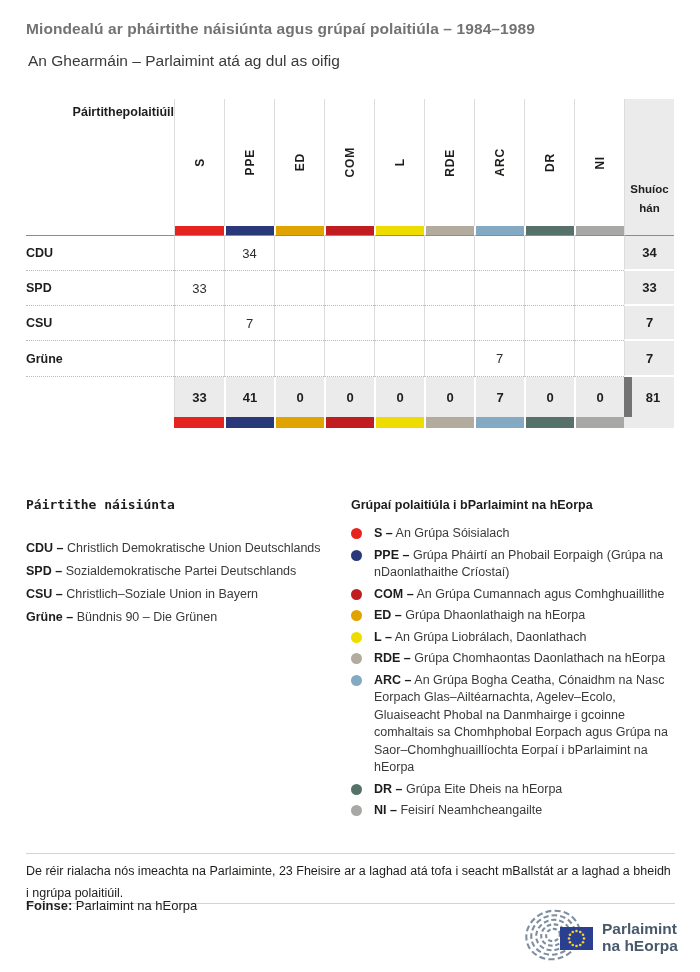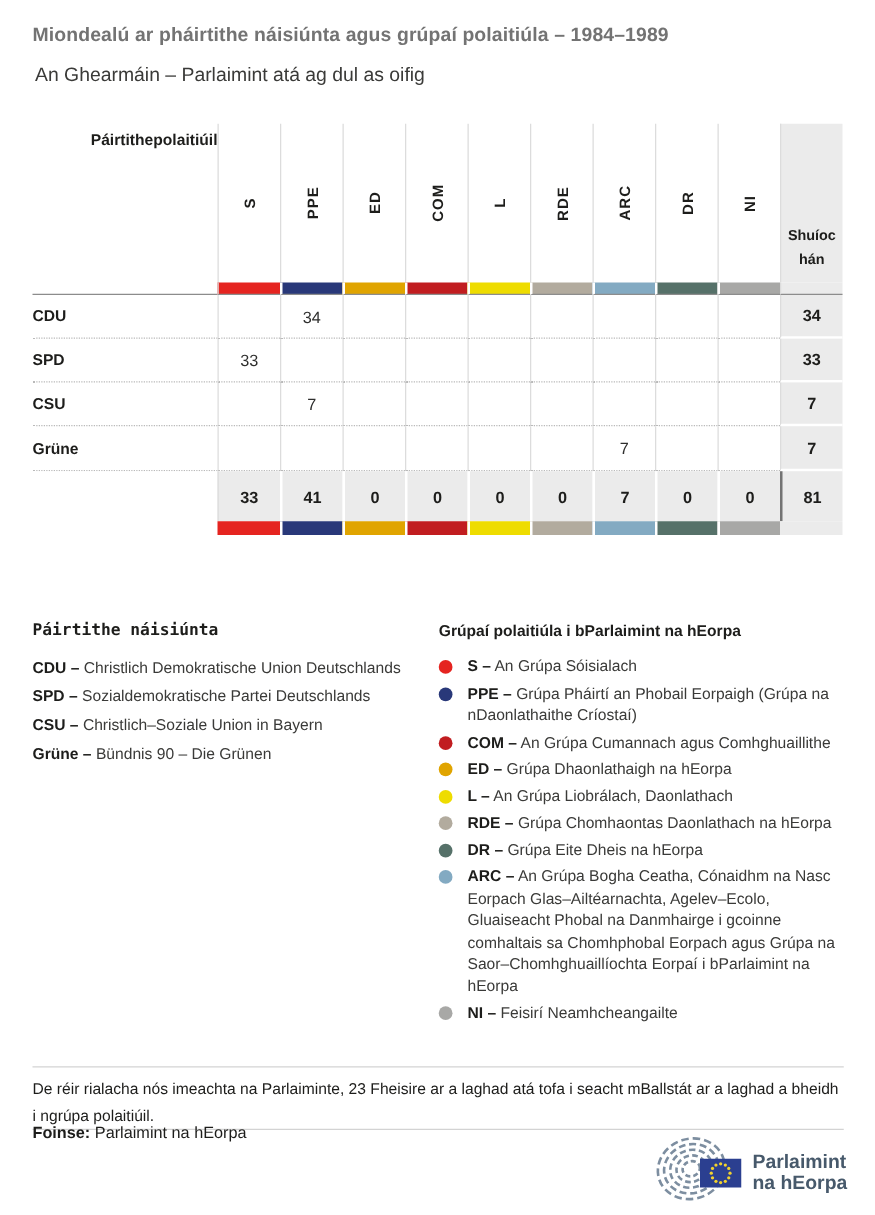--- a/index.html
+++ b/index.html
@@ -33,31 +33,31 @@
   .cell-val   { display:flex; align-items:center; justify-content:center; font-size:13px; color:#2e2e2d;
                 border-left:1px solid #dcdcdc; border-bottom:1px dotted #b9b9b9; }
   .cell-total { background:#ebebeb; font-weight:700; font-size:13px; display:flex; align-items:center;
                 justify-content:center; border-left:1px solid #dcdcdc; border-bottom:2px solid #fff; }
 
   .cell-sp    { background:#fff; }
   .cell-sum   { background:#ebebeb; font-weight:700; font-size:13px; display:flex; align-items:center;
                 justify-content:center; border-left:2px solid #fff; }
   .cell-sum.first { border-left:1px solid #dcdcdc; }
   .cell-grand { background:#ebebeb; font-weight:700; font-size:13px; display:flex; align-items:center;
-                justify-content:center; border-left:2px solid #737373; }
+                justify-content:center; border-left:8px solid #737373; }
 
   .bbar       { border-left:2px solid #fff; }
   .bbar.first { border-left:none; }
   .bbar-gray  { background:#ebebeb; }
 
   
   .legends { position:absolute; left:26px; top:497px; width:649px; display:flex; }
   .legend-left { width:325px; flex:0 0 auto; }
   .legend-left h3 { font-family:"DejaVu Sans Mono", monospace; font-size:13px; font-weight:700;
-                    margin:0 0 15px 0; color:#1d1d1b; }
+                    margin:0 0 29px 0; color:#1d1d1b; }
   .party-item { font-size:12.5px; margin-bottom:9px; color:#3a3a38; }
   .party-item b { color:#1d1d1b; }
   .legend-right { flex:1; }
   .legend-right h3 { font-size:12.5px; font-weight:700; margin:1px 0 13px 0; color:#1d1d1b; }
   .group-item { display:flex; gap:12px; margin-bottom:4px; font-size:12.5px; line-height:17.5px; color:#3a3a38; }
   .group-item b { color:#1d1d1b; }
   .dot { width:11px; height:11px; border-radius:50%; flex:0 0 auto; margin-top:3px; }
 
   
   .hr { position:absolute; left:26px; right:25px; border-top:1px solid #d3d3d3; }
@@ -221,26 +221,26 @@
     </div>
     <div class="group-item">
       <span class="dot" style="background-color: rgb(238, 220, 0);"></span>
       <span><b>L –</b> <span>An Grúpa Liobrálach, Daonlathach</span></span>
     </div>
     <div class="group-item">
       <span class="dot" style="background-color: rgb(178, 171, 158);"></span>
       <span><b>RDE –</b> <span>Grúpa Chomhaontas Daonlathach na hEorpa</span></span>
     </div>
     <div class="group-item">
+      <span class="dot" style="background-color: rgb(131, 170, 194);"></span>
+      <span><b>ARC –</b> <span>An Grúpa Bogha Ceatha, Cónaidhm na Nasc Eorpach Glas–Ailtéarnachta, Agelev–Ecolo, Gluaiseacht Phobal na Danmhairge i gcoinne comhaltais sa Chomhphobal Eorpach agus Grúpa na Saor–Chomhghuaillíochta Eorpaí i bParlaimint na hEorpa</span></span>
+    </div>
+    <div class="group-item">
       <span class="dot" style="background-color: rgb(86, 113, 105);"></span>
       <span><b>DR –</b> <span>Grúpa Eite Dheis na hEorpa</span></span>
-    </div>
-    <div class="group-item">
-      <span class="dot" style="background-color: rgb(131, 170, 194);"></span>
-      <span><b>ARC –</b> <span>An Grúpa Bogha Ceatha, Cónaidhm na Nasc Eorpach Glas–Ailtéarnachta, Agelev–Ecolo, Gluaiseacht Phobal na Danmhairge i gcoinne comhaltais sa Chomhphobal Eorpach agus Grúpa na Saor–Chomhghuaillíochta Eorpaí i bParlaimint na hEorpa</span></span>
     </div>
     <div class="group-item">
       <span class="dot" style="background-color: rgb(168, 168, 166);"></span>
       <span><b>NI –</b> <span>Feisirí Neamhcheangailte</span></span>
     </div>
   </div>
 </div>
 
 <div class="hr hr1"></div>
 <p class="note">De réir rialacha nós imeachta na Parlaiminte, 23 Fheisire ar a laghad atá tofa i seacht mBallstát ar a laghad a bheidh i ngrúpa polaitiúil.</p>

